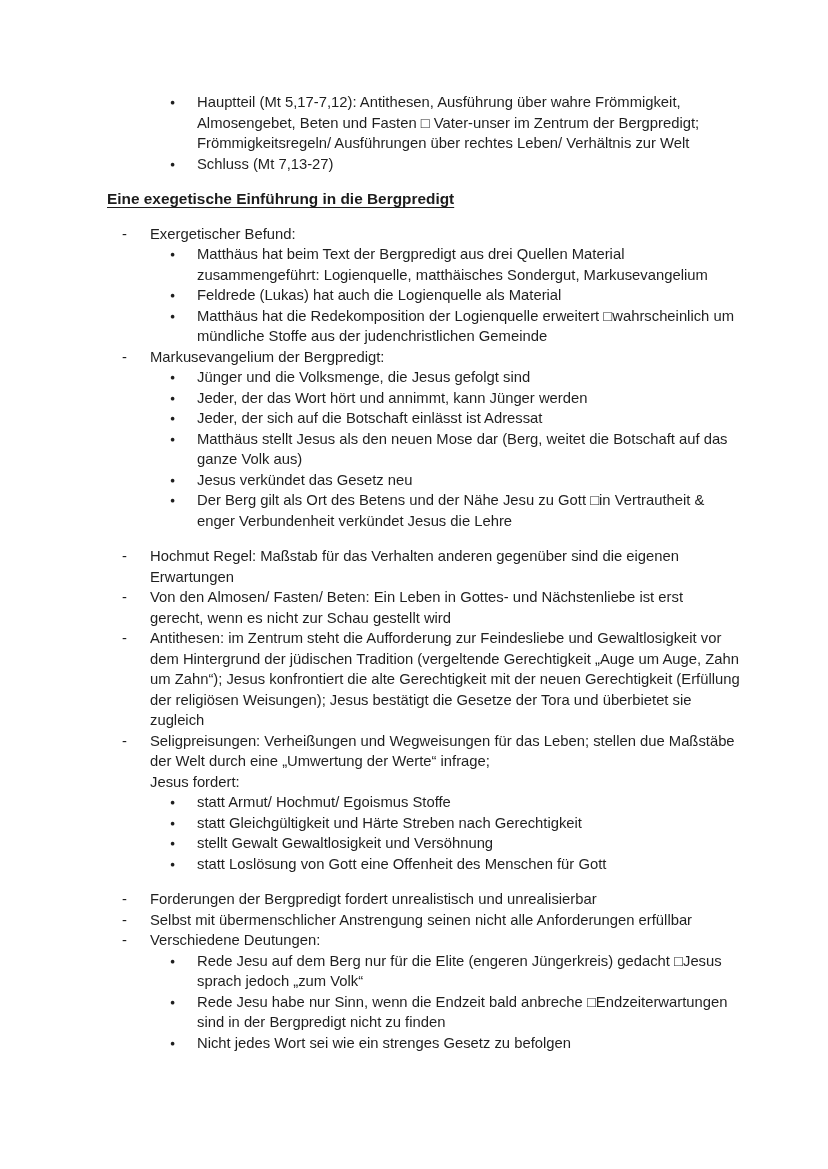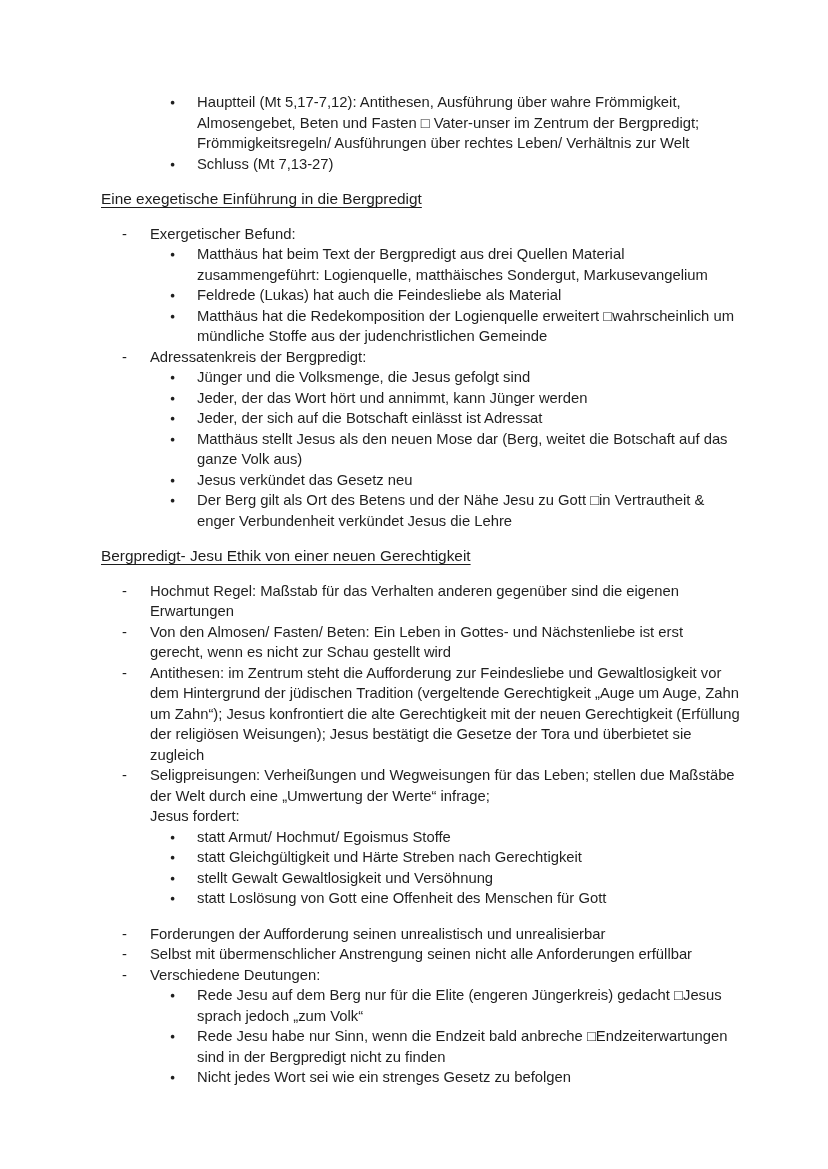--- a/index.html
+++ b/index.html
@@ -19,26 +19,26 @@
     left: 97px; top: 92px;
     width: 643px;
     font-size: 14.8px;
     line-height: 20.5px;
     color: #1f1f1f;
   }
   .list { margin: 0 0 15px 0; }
   .heading {
     font-size: 15.4px;
     line-height: 20.5px;
-    font-weight: 400;
+    font-weight: 700;
     color: #1c1c1c;
     text-decoration: underline;
     text-underline-offset: 3px;
     text-decoration-thickness: 1.4px;
-    margin: 0 0 14px 4px;
+    margin: 0 0 14px 10px;
   }
   .item { display: flex; align-items: flex-start; }
   .item .text { flex: 1 1 auto; white-space: pre-line; }
   
   .d-item { margin-left: 25px; }
   .d-item > .marker {
     flex: 0 0 28px;
     font-size: 14.8px;
   }
   
@@ -70,29 +70,29 @@
           <div class="item d-item">
             <span class="marker">-</span>
             <span class="text">Exergetischer Befund:</span>
           </div>
           <div class="item b-item">
             <span class="marker">●</span>
             <span class="text">Matthäus hat beim Text der Bergpredigt aus drei Quellen Material zusammengeführt: Logienquelle, matthäisches Sondergut, Markusevangelium</span>
           </div>
           <div class="item b-item">
             <span class="marker">●</span>
-            <span class="text">Feldrede (Lukas) hat auch die Feindesliebe als Material</span>
+            <span class="text">Feldrede (Lukas) hat auch die Logienquelle als Material</span>
           </div>
           <div class="item b-item">
             <span class="marker">●</span>
             <span class="text">Matthäus hat die Redekomposition der Logienquelle erweitert □wahrscheinlich um mündliche Stoffe aus der judenchristlichen Gemeinde</span>
           </div>
           <div class="item d-item">
             <span class="marker">-</span>
-            <span class="text">Adressatenkreis der Bergpredigt:</span>
+            <span class="text">Markusevangelium der Bergpredigt:</span>
           </div>
           <div class="item b-item">
             <span class="marker">●</span>
             <span class="text">Jünger und die Volksmenge, die Jesus gefolgt sind</span>
           </div>
           <div class="item b-item">
             <span class="marker">●</span>
             <span class="text">Jeder, der das Wort hört und annimmt, kann Jünger werden</span>
           </div>
           <div class="item b-item">
@@ -105,21 +105,20 @@
           </div>
           <div class="item b-item">
             <span class="marker">●</span>
             <span class="text">Jesus verkündet das Gesetz neu</span>
           </div>
           <div class="item b-item">
             <span class="marker">●</span>
             <span class="text">Der Berg gilt als Ort des Betens und der Nähe Jesu zu Gott □in Vertrautheit &amp; enger Verbundenheit verkündet Jesus die Lehre</span>
           </div>
         </div>
-        <div class="heading">Bergpredigt- Jesu Ethik von einer neuen Gerechtigkeit</div>
         <div class="list">
           <div class="item d-item">
             <span class="marker">-</span>
             <span class="text">Hochmut Regel: Maßstab für das Verhalten anderen gegenüber sind die eigenen Erwartungen</span>
           </div>
           <div class="item d-item">
             <span class="marker">-</span>
             <span class="text">Von den Almosen/ Fasten/ Beten: Ein Leben in Gottes- und Nächstenliebe ist erst gerecht, wenn es nicht zur Schau gestellt wird</span>
           </div>
           <div class="item d-item">
@@ -144,21 +143,21 @@
             <span class="text">stellt Gewalt Gewaltlosigkeit und Versöhnung</span>
           </div>
           <div class="item b-item">
             <span class="marker">●</span>
             <span class="text">statt Loslösung von Gott eine Offenheit des Menschen für Gott</span>
           </div>
         </div>
         <div class="list">
           <div class="item d-item">
             <span class="marker">-</span>
-            <span class="text">Forderungen der Aufforderung seinen unrealistisch und unrealisierbar</span>
+            <span class="text">Forderungen der Bergpredigt fordert unrealistisch und unrealisierbar</span>
           </div>
           <div class="item d-item">
             <span class="marker">-</span>
             <span class="text">Selbst mit übermenschlicher Anstrengung seinen nicht alle Anforderungen erfüllbar</span>
           </div>
           <div class="item d-item">
             <span class="marker">-</span>
             <span class="text">Verschiedene Deutungen:</span>
           </div>
           <div class="item b-item">

